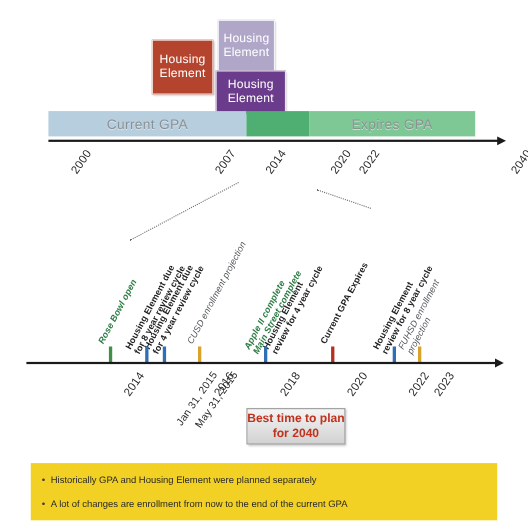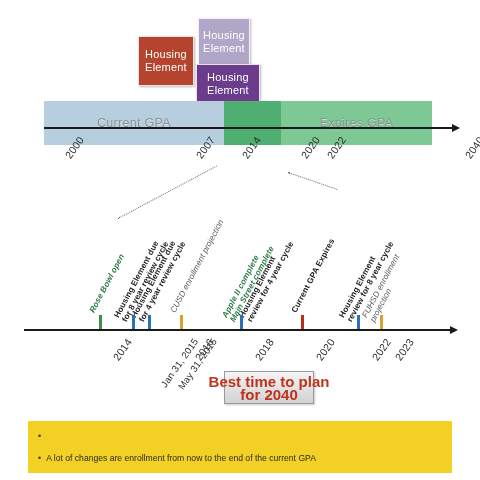--- a/index.html
+++ b/index.html
@@ -25,21 +25,21 @@
     line-height:13px;
     letter-spacing:.2px;
     border:1px solid rgba(255,255,255,.85);
     box-shadow:1px 1px 2px rgba(0,0,0,.28);
     text-align:center;
   }
   .he-box span{display:block;white-space:nowrap;}
 
   
   .band-seg{position:absolute;top:0;height:100%;}
-  #gpa-band{position:absolute;left:44px;top:101px;width:388px;height:44px;}
+  #gpa-band{position:absolute;left:44px;top:101px;width:388px;height:23px;}
   .band-label{
     position:absolute;top:0;height:100%;
     display:flex;align-items:center;justify-content:center;
     font-size:12.5px;color:#8c9196;letter-spacing:.3px;
     text-shadow:0 1px 0 rgba(255,255,255,.5);
   }
 
   
   .axis-line{position:absolute;height:2px;background:#1a1a1a;}
   .axis-head{
@@ -89,21 +89,21 @@
 
   
   #callout{
     position:absolute;
     box-sizing:border-box;
     display:flex;flex-direction:column;
     align-items:center;justify-content:center;
     background:linear-gradient(#f4f4f4,#d2d2d2);
     border:1px solid #9a9a9a;
     color:#c0321d;
-    font-size:15px;
+    font-size:11px;
     font-weight:bold;
     line-height:13px;
     box-shadow:1px 1px 2px rgba(0,0,0,.22);
     text-align:center;
   }
   #callout span{display:block;white-space:nowrap;}
 
   
   #notes{
     position:absolute;
@@ -227,20 +227,21 @@
     </div>
 
   <div id="callout" style="left: 224px; top: 371px; width: 90px; height: 33px;">
     <span>Best time to plan</span>
     <span>for 2040</span>
   </div>
 
   <div id="notes" style="left: 28px; top: 421px; width: 424px; height: 52px;">
       <div class="note-row">
         <div class="note-bullet">•</div>
+        <div class="note-text">Historically GPA and Housing Element were planned separately</div>
       </div>
       <div class="note-row">
         <div class="note-bullet">•</div>
         <div class="note-text">A lot of changes are enrollment from now to the end of the current GPA</div>
       </div>
     </div>
 
 </div>
 
 </body></html>

